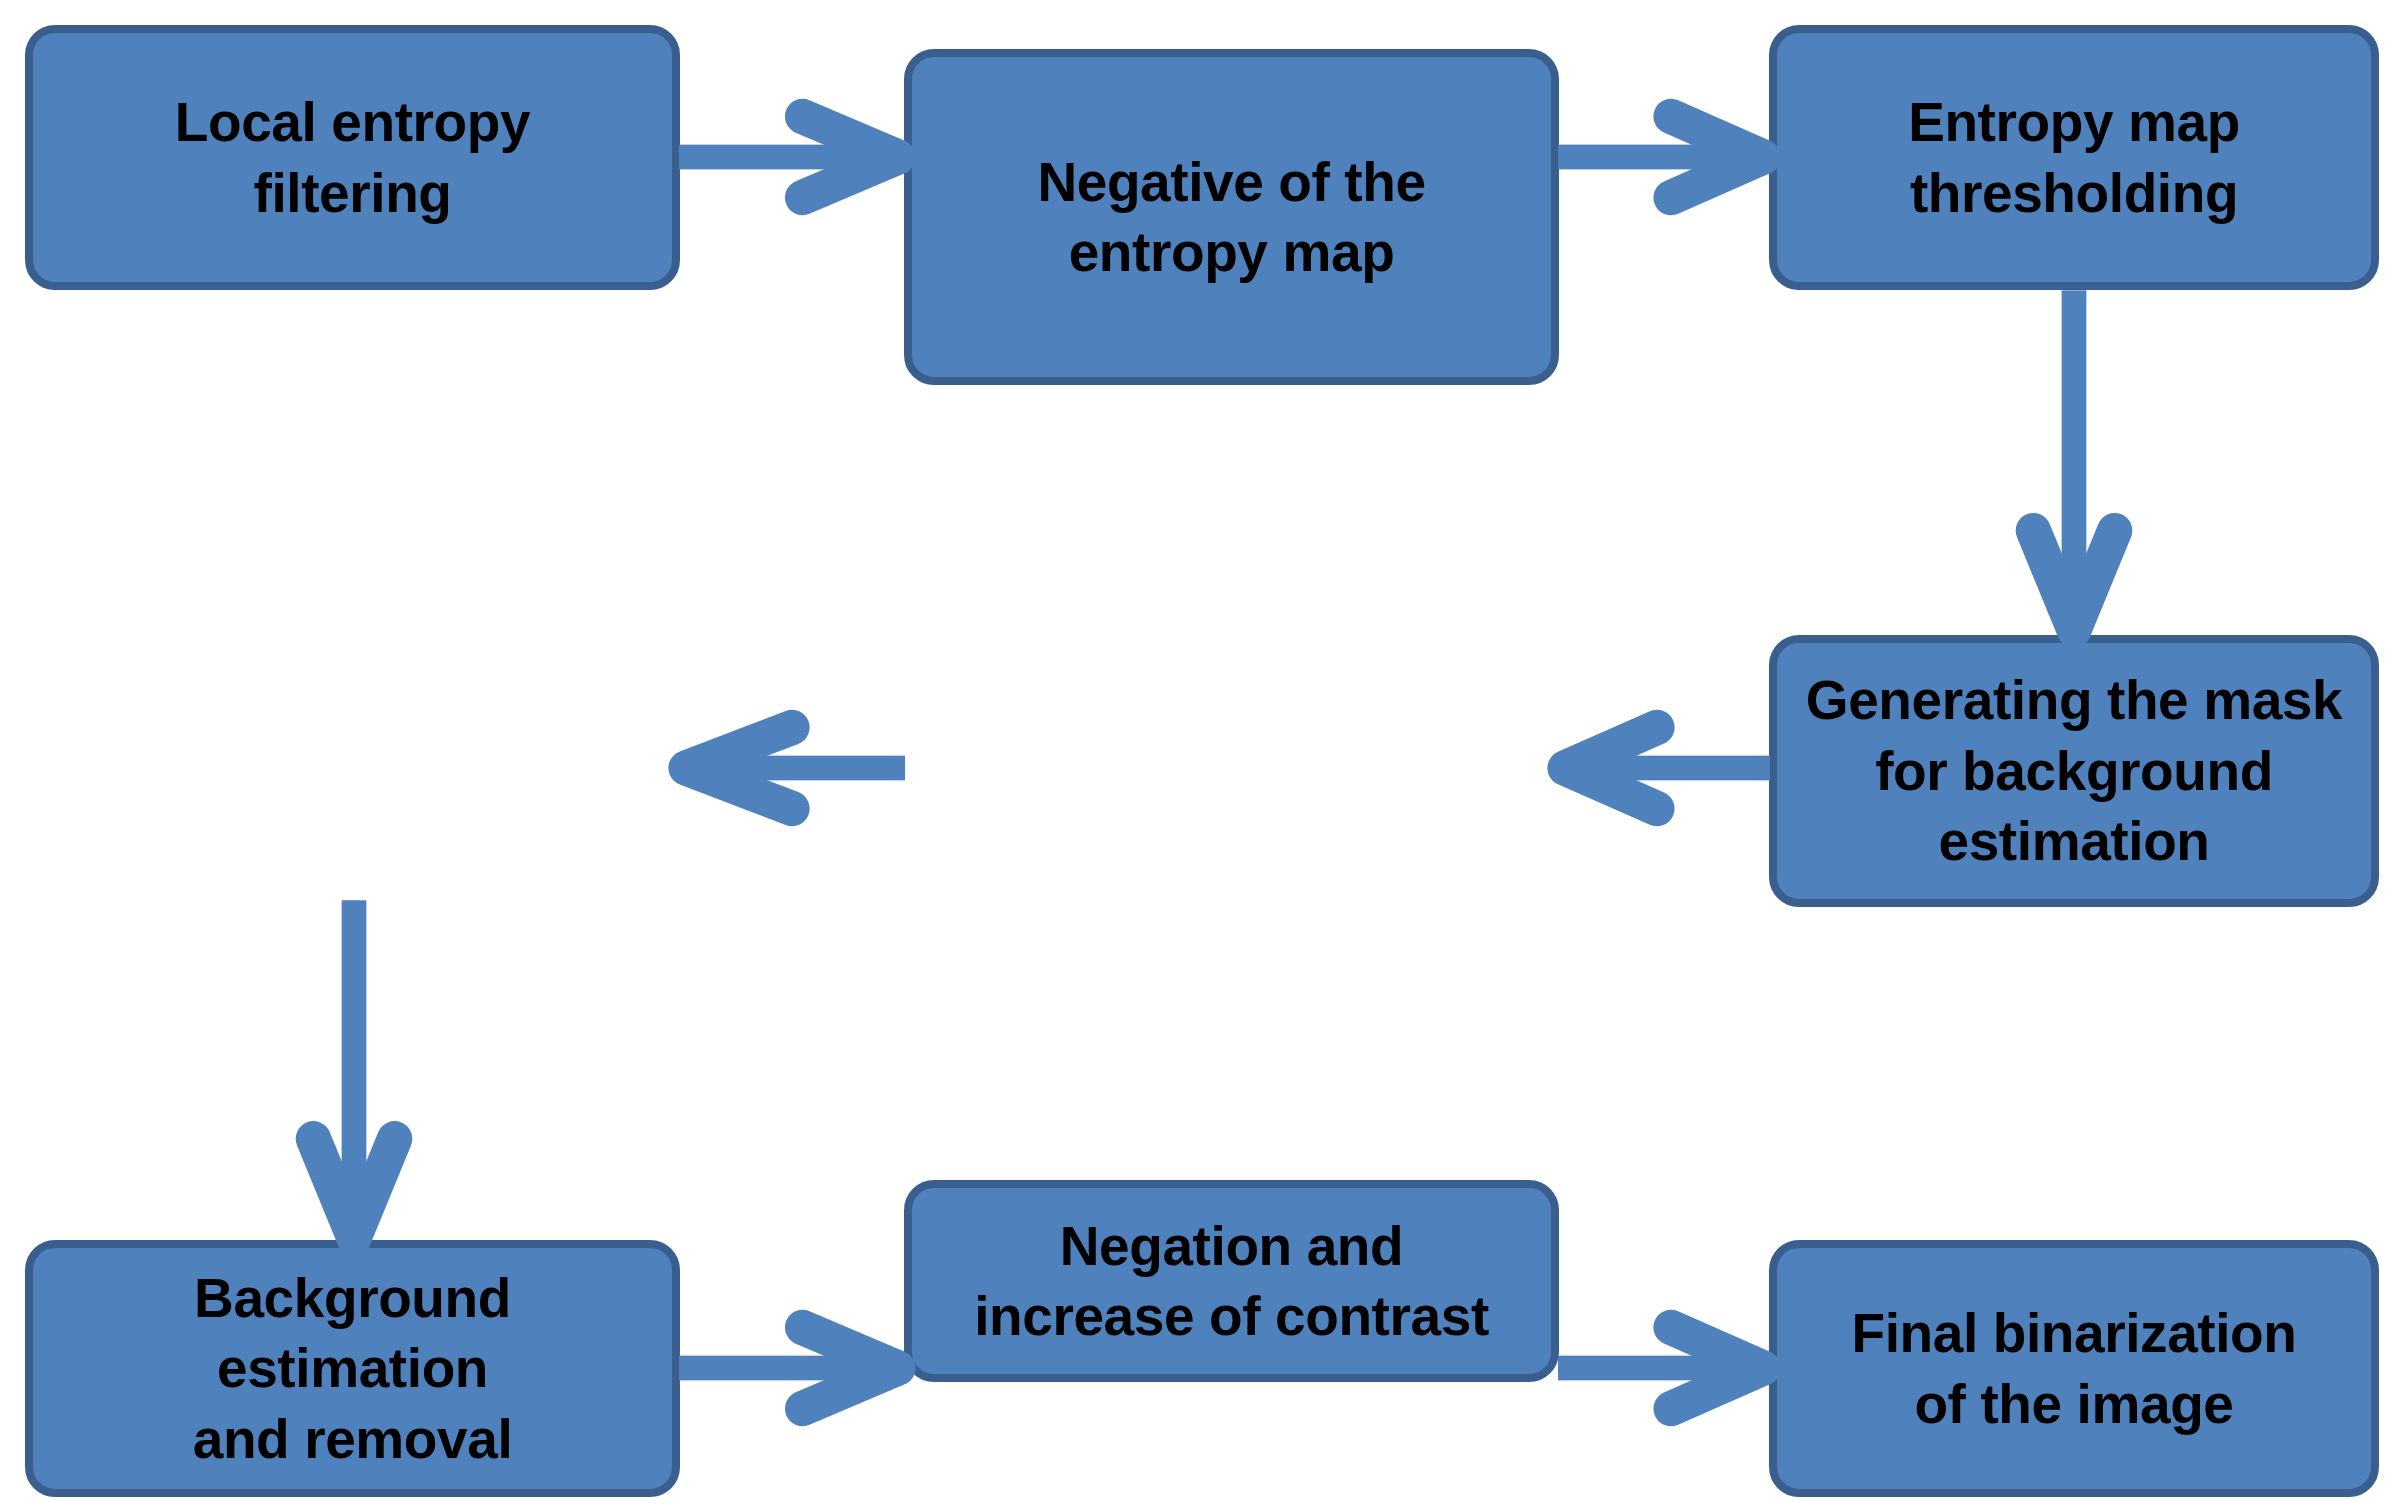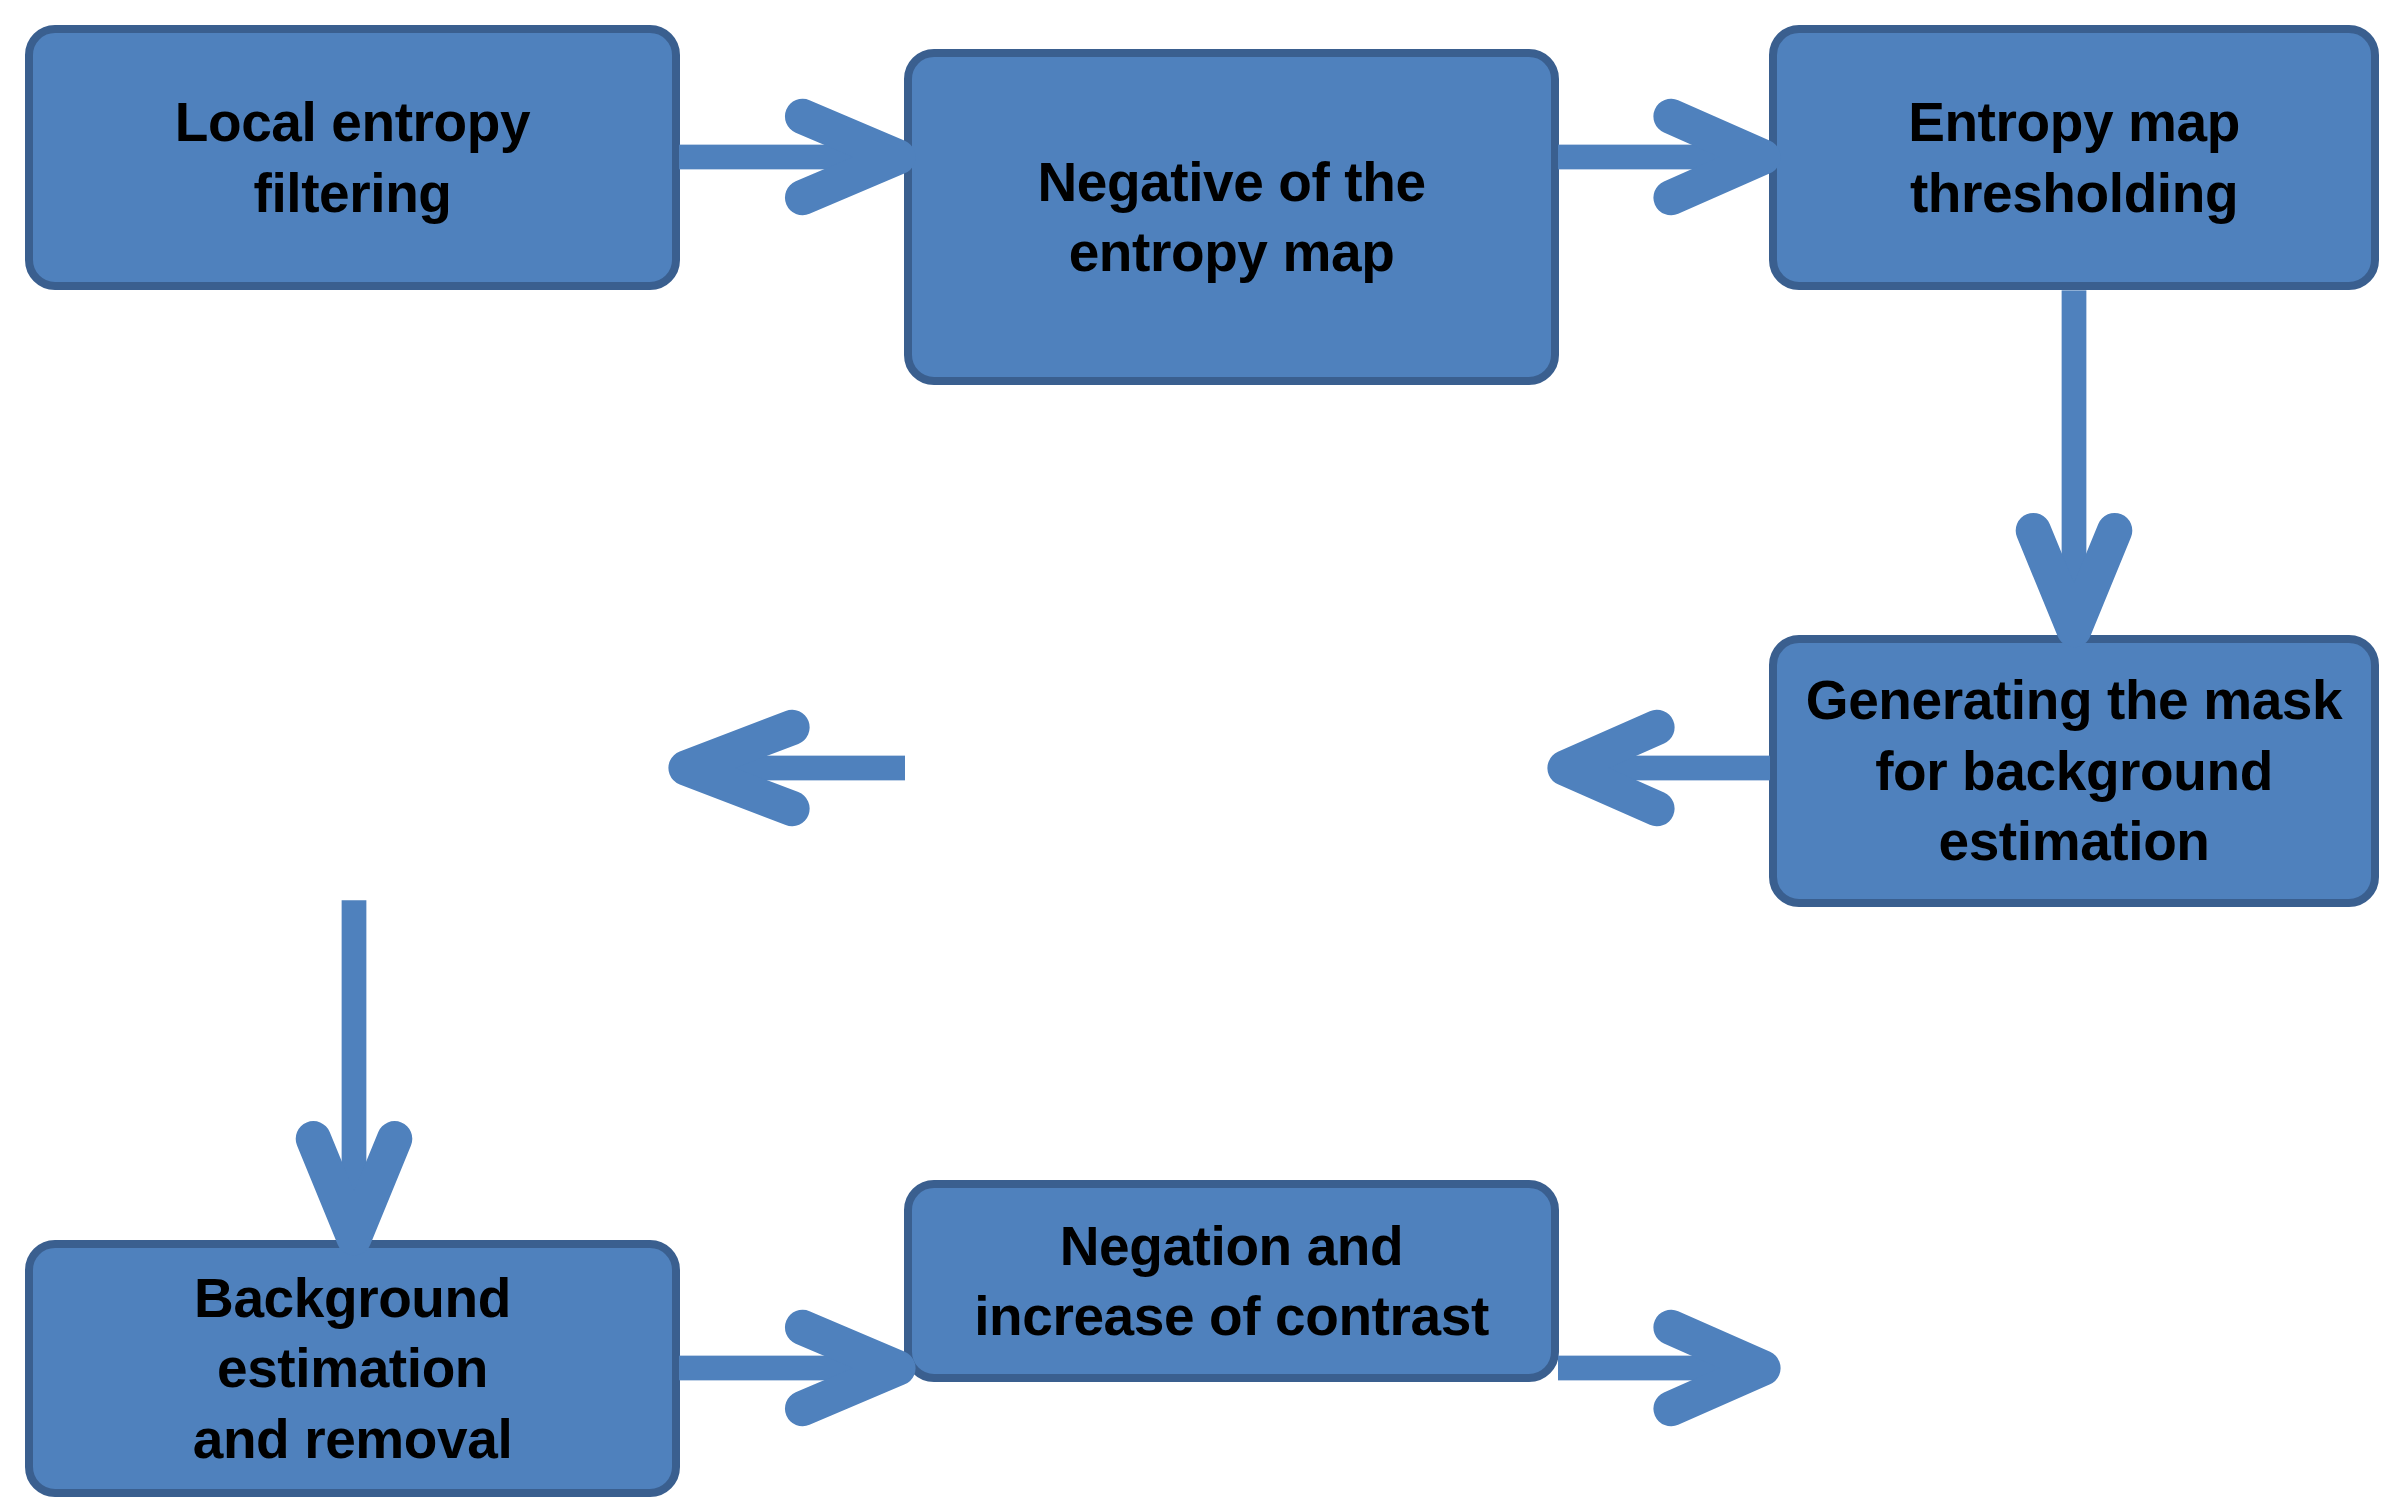--- a/index.html
+++ b/index.html
@@ -85,20 +85,24 @@
     <span class="label">Background
 estimation
 and removal</span>
   </div>
 
   <div class="node" style="left:904px; top:1180px; width:655px; height:202px;">
     <span class="label">Negation and
 increase of contrast</span>
   </div>
 
+  <div class="node" style="left:1769px; top:1240px; width:610px; height:257px;">
+    <span class="label">Final binarization
+of the image</span>
+  </div>
 
   <div class="arrow" style="left:679px; top:104px; width:226px; height:106px;">
     <svg width="226" height="106" viewBox="0 0 256 120">
       <rect x="0" y="46" width="212" height="28" fill="#4F81BD"></rect>
       <path d="M 140 14 L 248 60 L 140 106" fill="none" stroke="#4F81BD" stroke-width="40" stroke-linecap="round" stroke-linejoin="round"></path>
     </svg>
   </div>
 
   <div class="arrow" style="left:1558px; top:104px; width:212px; height:106px;">
     <svg width="212" height="106" viewBox="0 0 240 120">

